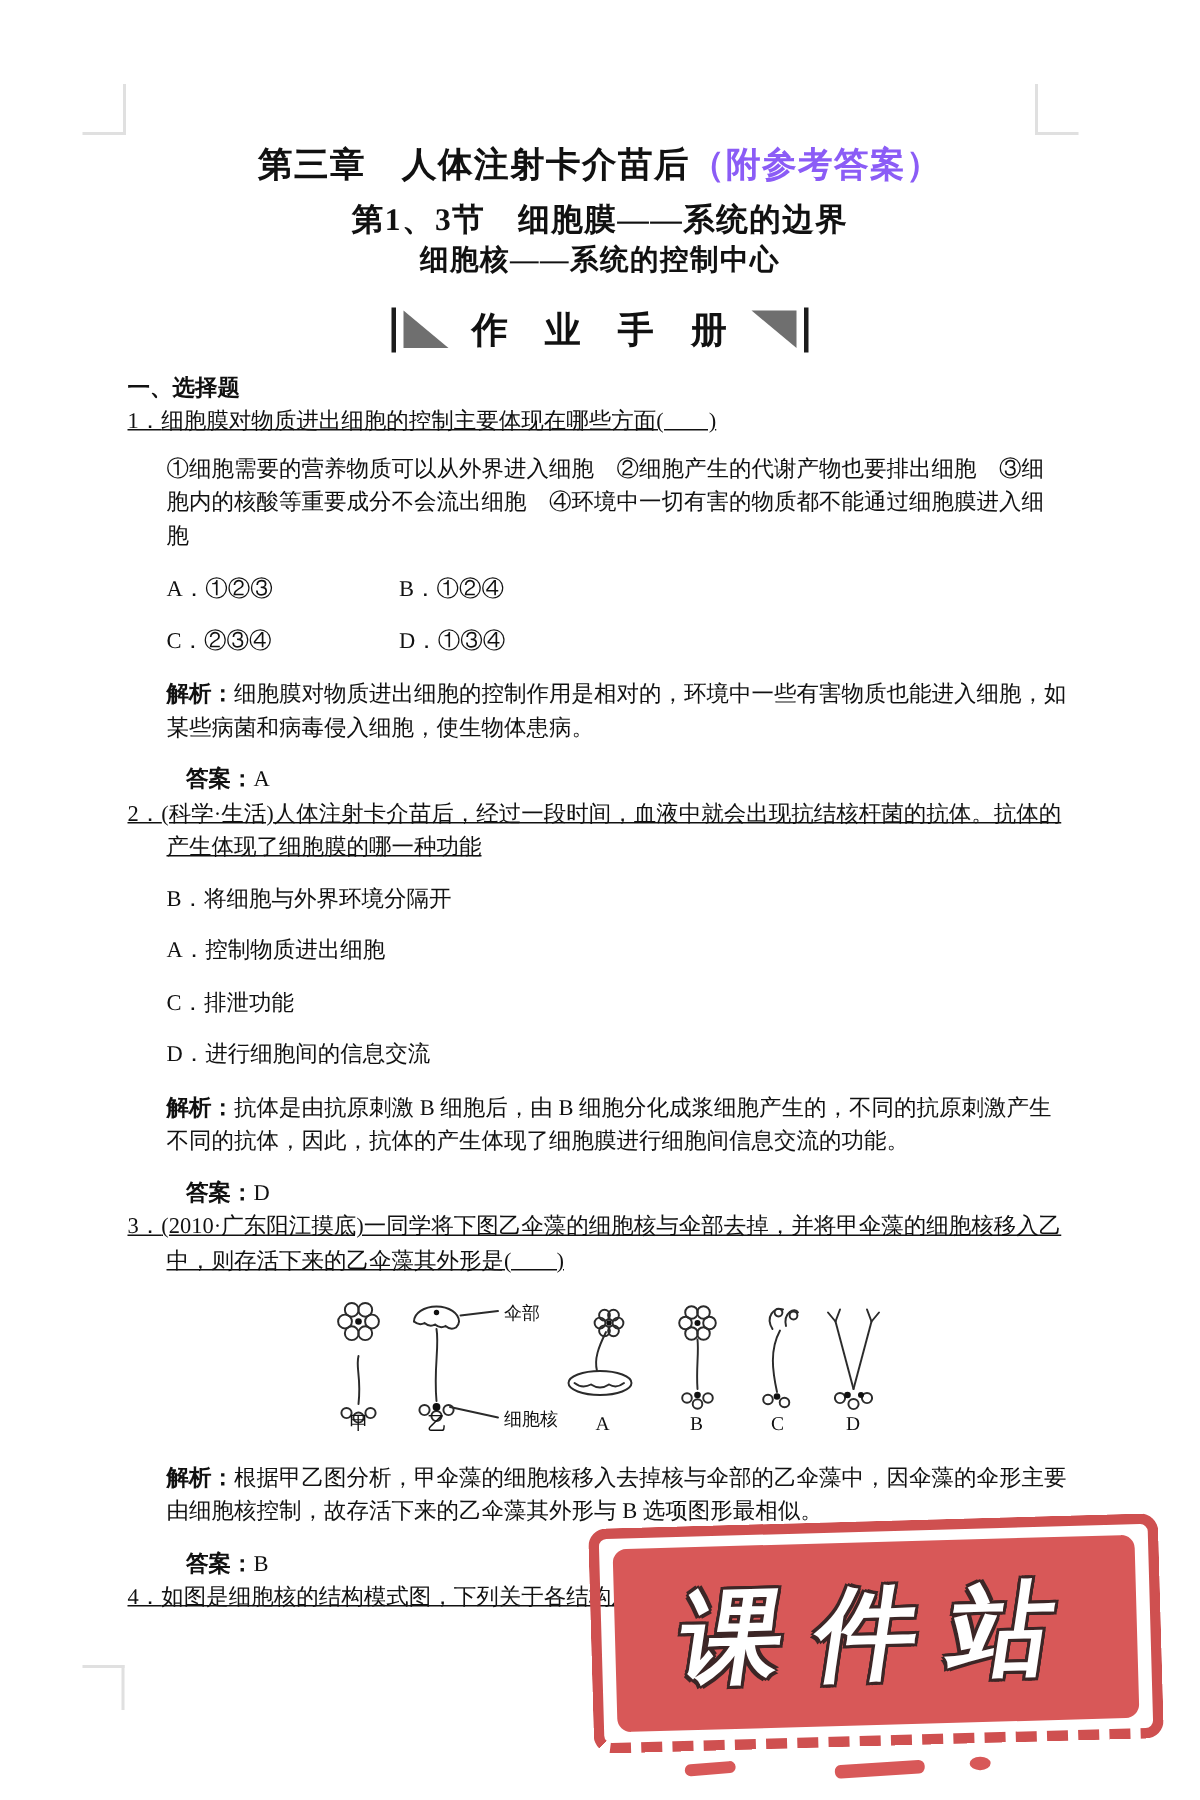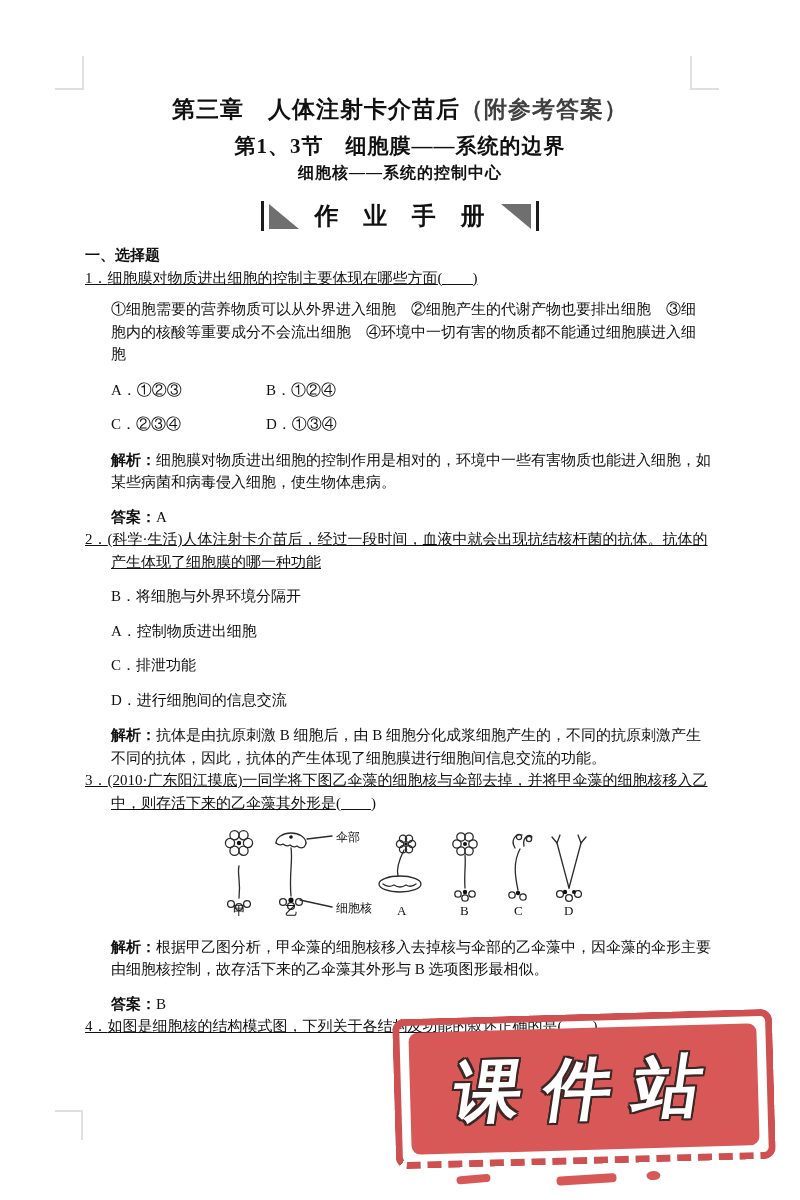--- a/index.html
+++ b/index.html
@@ -14,23 +14,23 @@
   
   .corner{position:absolute;}
   .c-tl{left:55px;top:56px;width:27px;height:32px;border-right:2px solid #e0e0e0;border-bottom:2px solid #e0e0e0;}
   .c-tr{left:690px;top:56px;width:27px;height:32px;border-left:2px solid #e0e0e0;border-bottom:2px solid #e0e0e0;}
   .c-bl{left:55px;top:1110px;width:26px;height:28px;border-right:2px solid #e0e0e0;border-top:2px solid #e0e0e0;}
 
   .content{padding:96px 85px 0 85px;}
 
   .title-block{text-align:center;}
   h1.doc-title{font-size:23px;font-weight:bold;margin:0;line-height:1.25;letter-spacing:1px;}
-  h1.doc-title .red{color:#404040;}
+  h1.doc-title .red{color:#8b5cf6;}
   h2.doc-sub{font-size:21px;font-weight:bold;margin:9px 0 0 0;line-height:1.2;letter-spacing:1px;}
-  h2.doc-sub2{font-size:16px;font-weight:bold;margin:4px 0 0 0;line-height:1.2;letter-spacing:1px;}
+  h2.doc-sub2{font-size:19px;font-weight:bold;margin:4px 0 0 0;line-height:1.2;letter-spacing:1px;}
 
   .banner{display:flex;justify-content:center;align-items:center;margin-top:18px;gap:5px;}
   .banner-bar{width:3px;height:30px;background:#1c1c1c;}
   .tri-l{width:0;height:0;border-bottom:25px solid #6f6f6f;border-right:30px solid transparent;}
   .tri-r{width:0;height:0;border-top:25px solid #6f6f6f;border-left:30px solid transparent;}
   .banner-text{
     font-family:"Liberation Sans","DejaVu Sans",sans-serif;
     font-size:24px;font-weight:bold;letter-spacing:9px;margin:0 2px 0 10px;color:#111;
   }
 
@@ -38,21 +38,21 @@
   .section-title{
     font-family:"Liberation Sans","DejaVu Sans",sans-serif;
     font-weight:bold;font-size:15px;margin:12px 0 0 0;
   }
   .q{margin:0 0 0 0;padding-left:26px;text-indent:-26px;text-decoration:underline;}
   .items{margin:9px 16px 0 26px;}
   .optgrid{display:grid;grid-template-columns:155px 300px;row-gap:12px;margin:13px 0 0 26px;}
   .opt{margin:12px 0 0 26px;}
   .ana{margin:13px 0 0 26px;}
   .ana .lbl{font-weight:bold;}
-  .ans{margin:12px 0 0 26px;}
+  .ans{margin:12px 0 0 39px;}
   .ans .lbl{font-weight:bold;}
   .figure-wrap{margin:14px 0 4px 118px;}
   .fig-label{font-size:13px;fill:#111;font-family:"Liberation Serif","DejaVu Serif",serif;}
   .fig-small{font-size:12px;fill:#111;font-family:"Liberation Serif","DejaVu Serif",serif;}
 
   
   .stamp{
     position:absolute;left:394px;top:1014px;width:380px;height:150px;
     transform:rotate(-1.6deg);
   }
@@ -121,20 +121,21 @@
       </div>
       <p class="ana"><span class="lbl">解析：</span><span>细胞膜对物质进出细胞的控制作用是相对的，环境中一些有害物质也能进入细胞，如某些病菌和病毒侵入细胞，使生物体患病。</span></p>
       <p class="ans"><span class="lbl">答案：</span><span>A</span></p>
 
       <p class="q"><span>2．</span><span>(科学·生活)人体注射卡介苗后，经过一段时间，血液中就会出现抗结核杆菌的抗体。抗体的产生体现了细胞膜的哪一种功能</span></p>
       <p class="opt">B．将细胞与外界环境分隔开</p>
       <p class="opt">A．控制物质进出细胞</p>
       <p class="opt">C．排泄功能</p>
       <p class="opt">D．进行细胞间的信息交流</p>
       <p class="ana"><span class="lbl">解析：</span><span>抗体是由抗原刺激 B 细胞后，由 B 细胞分化成浆细胞产生的，不同的抗原刺激产生不同的抗体，因此，抗体的产生体现了细胞膜进行细胞间信息交流的功能。</span></p>
+      <p class="ans"><span class="lbl">答案：</span><span>D</span></p>
 
       <p class="q"><span>3．</span><span>(2010·广东阳江摸底)一同学将下图乙伞藻的细胞核与伞部去掉，并将甲伞藻的细胞核移入乙中，则存活下来的乙伞藻其外形是(　　)</span></p>
 
       <div class="figure-wrap">
         <svg width="400" height="88" viewBox="0 0 400 88">
           <g stroke="#2b2b2b" stroke-width="1.3" fill="none" stroke-linecap="round">
 
             <g transform="translate(36,15)">
               <circle cx="9" cy="0" r="4.6"></circle>
                 <circle cx="4.5" cy="7.8" r="4.6"></circle>

